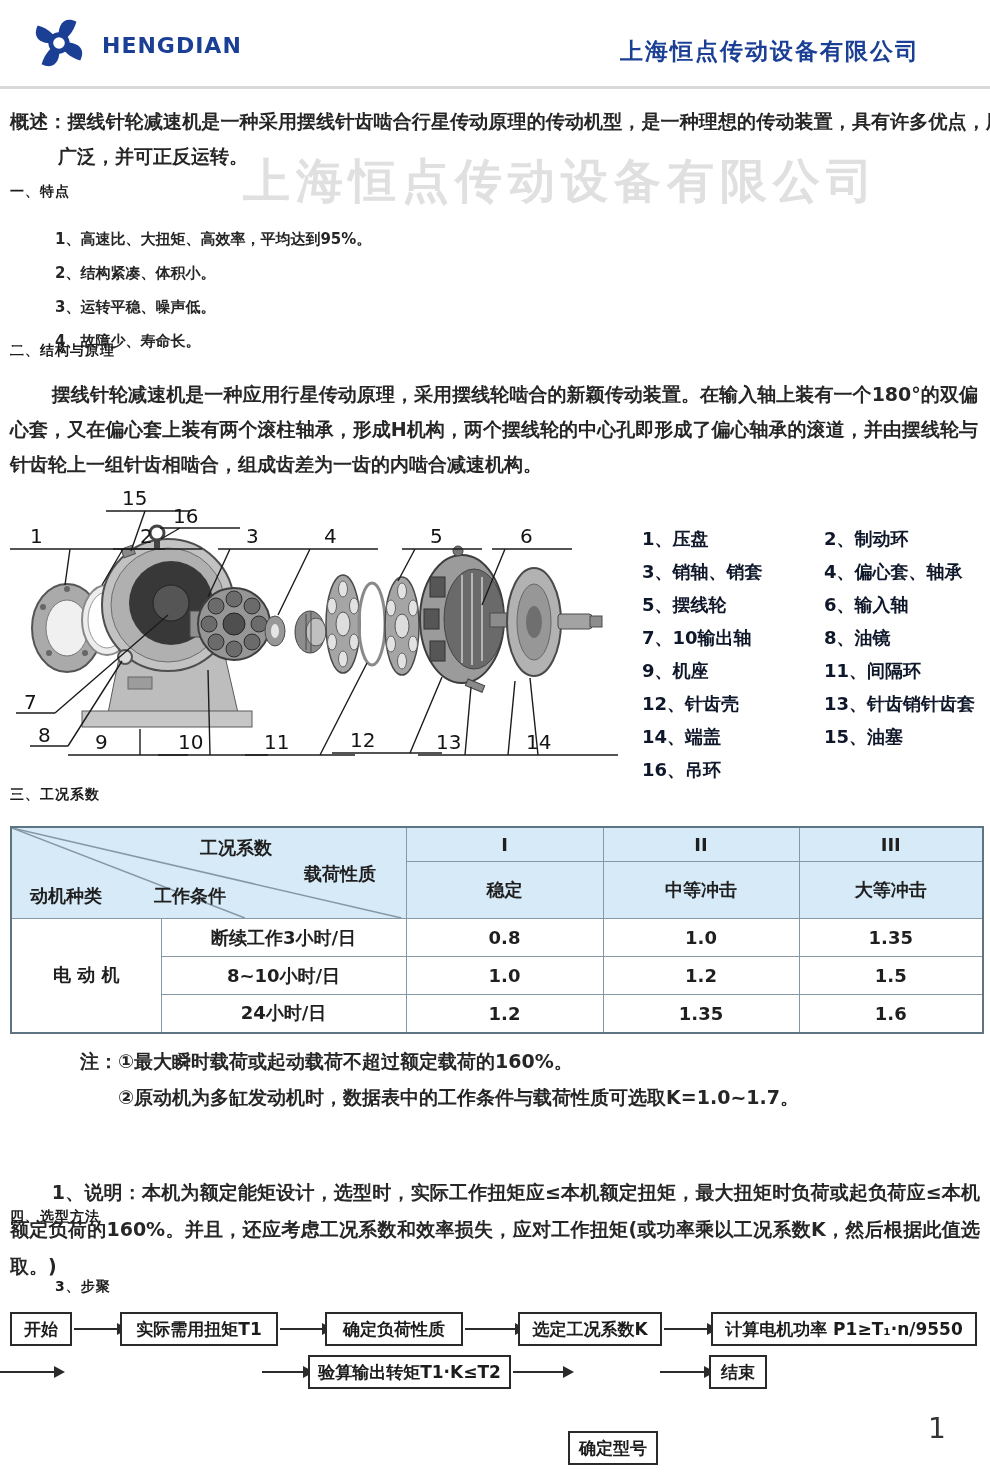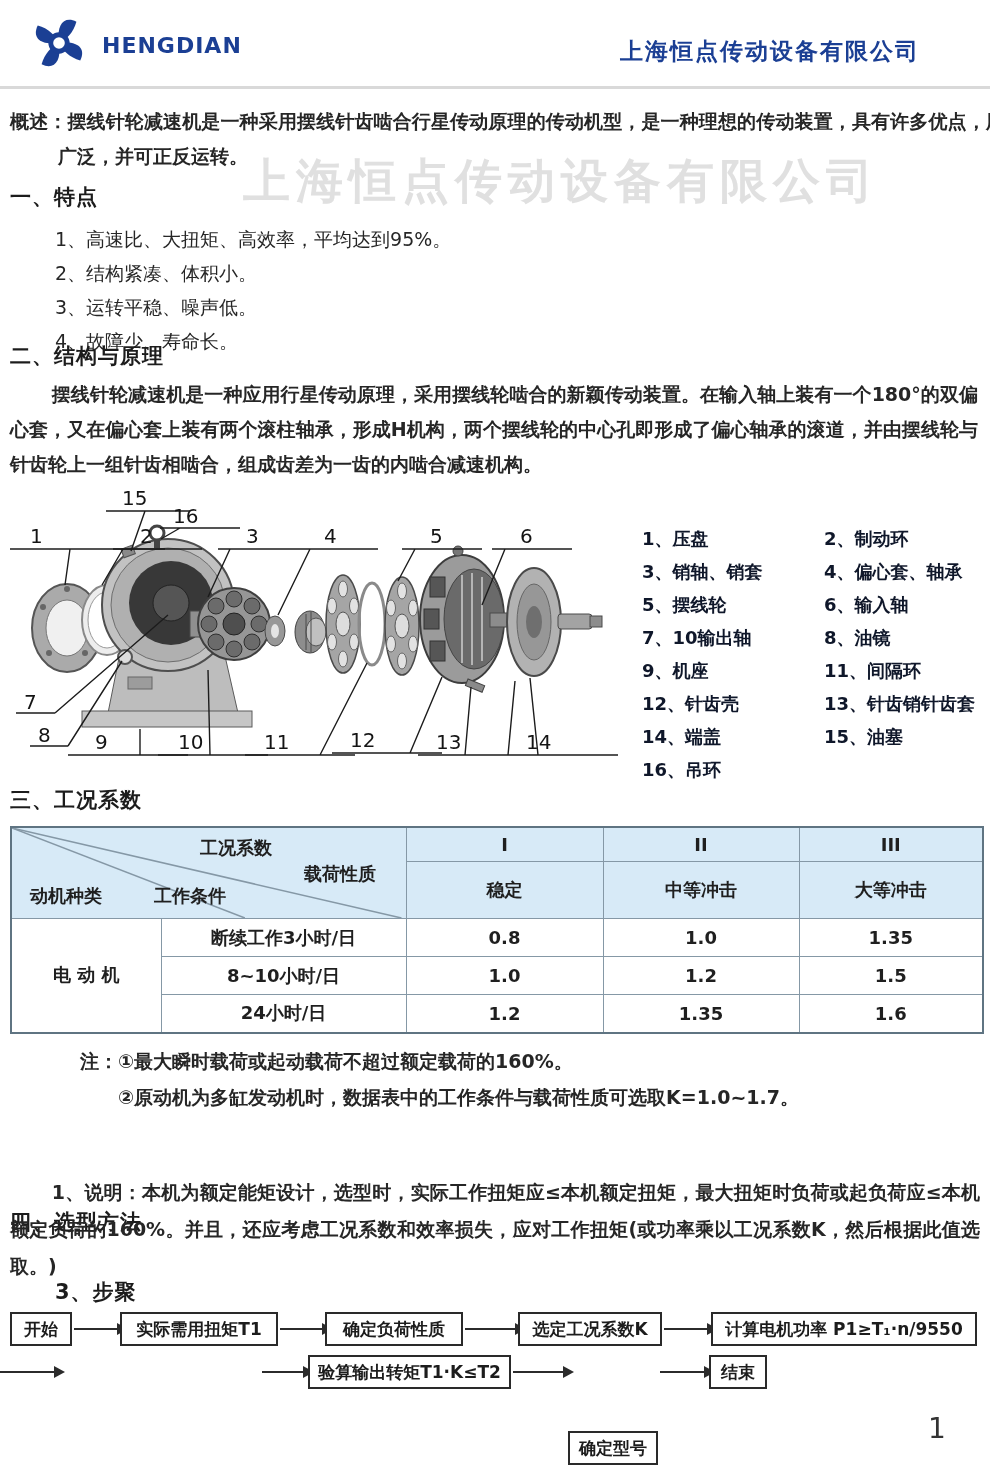--- a/index.html
+++ b/index.html
@@ -7,25 +7,25 @@
         font-family:"DejaVu Sans","Liberation Sans",sans-serif;color:#222;overflow:hidden;}
   .abs{position:absolute;}
   
   .brand-name{font-size:23px;font-weight:bold;color:#1b3f94;letter-spacing:2px;}
   .logo-word{font-size:22px;font-weight:bold;color:#1b3f94;letter-spacing:1px;}
   .hdr-rule{position:absolute;top:86px;left:0;width:990px;height:3px;background:#d9d9d9;}
   
   .watermark{position:absolute;top:150px;left:243px;font-size:47px;font-weight:bold;
              color:#c7c7c7;opacity:.55;letter-spacing:6px;white-space:nowrap;z-index:0;}
   
-  .h2{font-size:21px;font-weight:bold;color:#1c1c1c;letter-spacing:1px;}
+  .h2{font-size:14px;font-weight:bold;color:#1c1c1c;letter-spacing:1px;}
   .body-t{font-size:19px;font-weight:bold;color:#262626;line-height:35px;text-align:justify;}
   .hang{padding-left:48px;text-indent:-48px;}
   .indent2{text-indent:2.2em;}
-  .feat{font-size:19px;font-weight:normal;color:#262626;line-height:34px;}
+  .feat{font-size:15px;font-weight:bold;color:#262626;line-height:34px;}
   
   .parts{display:flex;font-size:18px;font-weight:bold;color:#0f172a;line-height:33px;}
   .parts .col1{width:182px;}
   
   table.coef{border-collapse:collapse;table-layout:fixed;width:972px;}
   table.coef td,table.coef th{border:1px solid #8598a6;font-size:18px;font-weight:bold;
         color:#1f1f1f;text-align:center;padding:0;}
   table.coef{border:2px solid #5f7482;}
   .hdrbg{background:#d7eaf7;}
   .corner{position:relative;margin-top:12px;}

